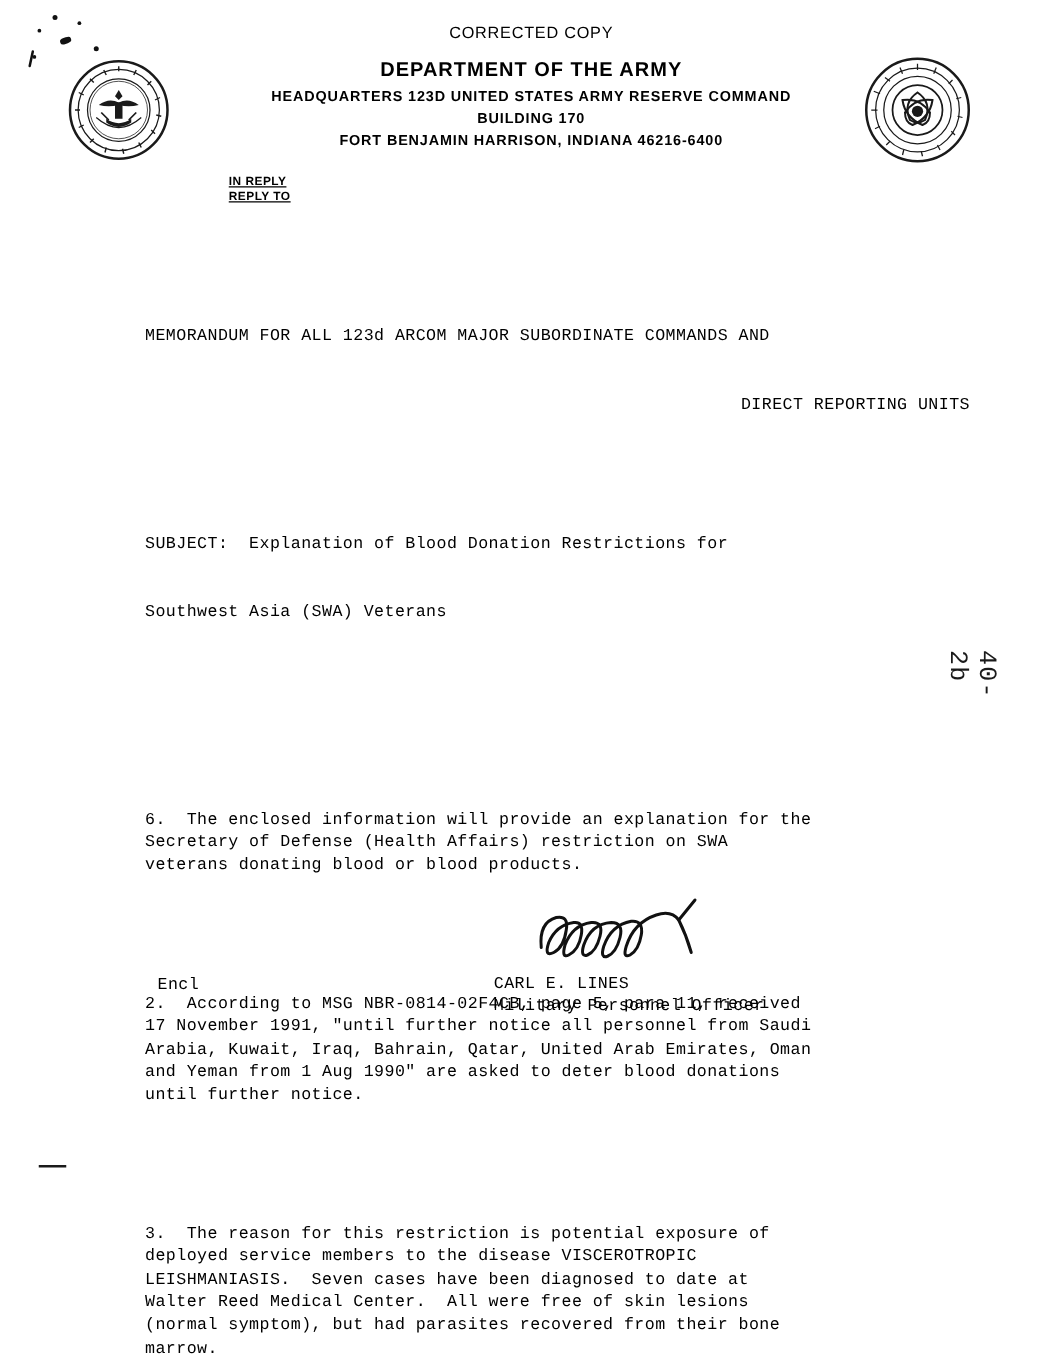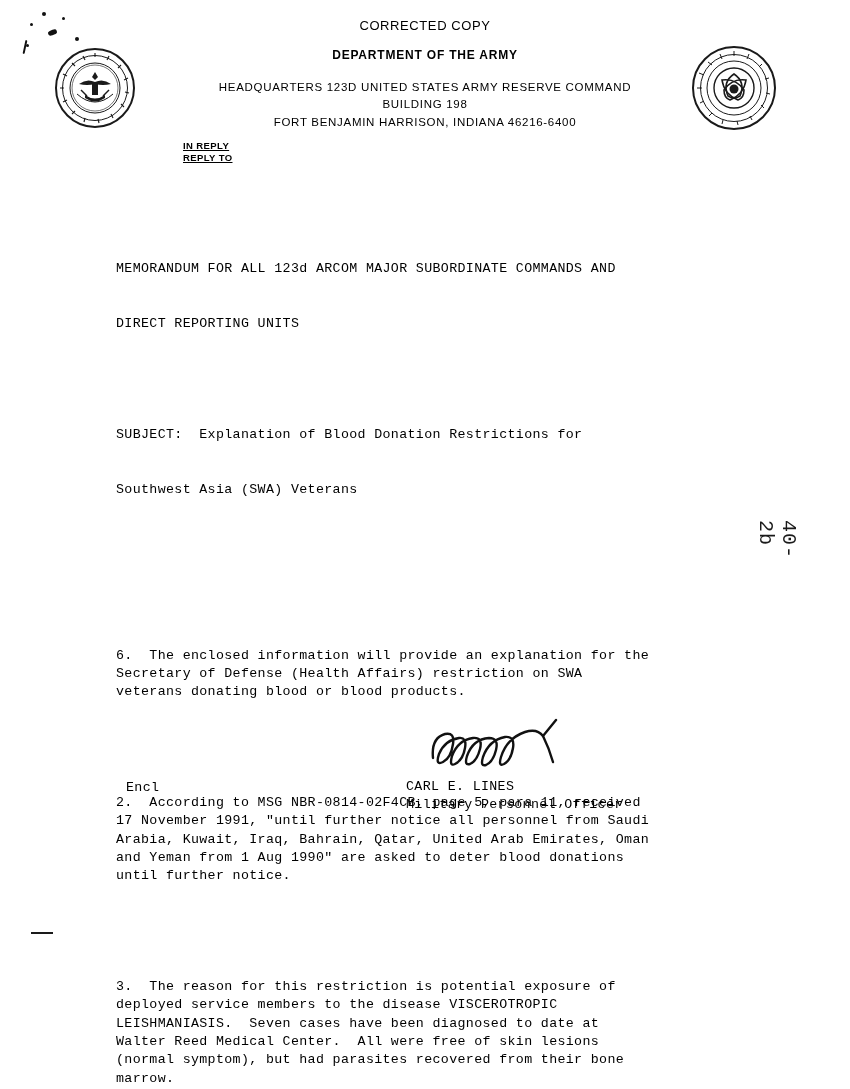--- a/index.html
+++ b/index.html
@@ -44,28 +44,28 @@
   
   .letterhead {
     position: absolute;
     top: 48px;
     left: 0;
     width: 850px;
     text-align: center;
     font-family: "Liberation Sans", sans-serif;
   }
   .lh-title {
-    font-size: 12px;
+    font-size: 16px;
     font-weight: bold;
     letter-spacing: 0.8px;
-    margin-bottom: 17px;
+    margin-bottom: 4px;
   }
   .lh-line {
     font-size: 11.5px;
-    font-weight: normal;
+    font-weight: bold;
     letter-spacing: 0.7px;
     line-height: 1.5;
   }
 
   
   .seal {
     position: absolute;
     border: 2px solid #1a1a1a;
     border-radius: 50%;
     overflow: hidden;
@@ -116,21 +116,21 @@
     letter-spacing: 0.35px;
     white-space: pre-wrap;
   }
   .row-fileref {
     position: relative;
     height: 18px;
   }
   .fileref-left { position: absolute; left: 0; top: 0; }
   .fileref-right { position: absolute; right: 0; top: 0; }
   .blank { height: 18.4px; }
-  .center-line { text-align: left; }
+  .center-line { text-align: right; }
   .para { margin: 0; }
 
   
   .margin-note {
     position: absolute;
     top: 520px;
     left: 800px;
     font-family: "Liberation Mono", monospace;
     font-size: 20px;
     letter-spacing: 1px;
@@ -143,21 +143,21 @@
   .signature {
     position: absolute;
     top: 718px;
     left: 425px;
     width: 170px;
     height: 62px;
   }
   .sig-block {
     position: absolute;
     top: 778px;
-    left: 406px;
+    left: 395px;
     font-family: "Liberation Mono", monospace;
     font-size: 13.3px;
     line-height: 18.4px;
     letter-spacing: 0.35px;
   }
   .encl {
     position: absolute;
     top: 780px;
     left: 116px;
     font-family: "Liberation Mono", monospace;
@@ -251,21 +251,21 @@
         <line x1="5" y1="25" x2="10" y2="27"></line>
         <line x1="14" y1="14" x2="18" y2="17"></line>
         <line x1="26" y1="6" x2="28" y2="11"></line>
       </g>
     </svg>
   </div>
 
   <div class="letterhead">
     <div class="lh-title">DEPARTMENT OF THE ARMY</div>
     <div class="lh-line">HEADQUARTERS 123D UNITED STATES ARMY RESERVE COMMAND</div>
-    <div class="lh-line">BUILDING 198</div>
+    <div class="lh-line">BUILDING 170</div>
     <div class="lh-line">FORT BENJAMIN HARRISON, INDIANA 46216-6400</div>
   </div>
 
   <div class="in-reply">
     <div>IN REPLY</div>
     <div>REPLY TO</div>
   </div>
 
   <div class="body-text">
     <div class="blank"></div>

